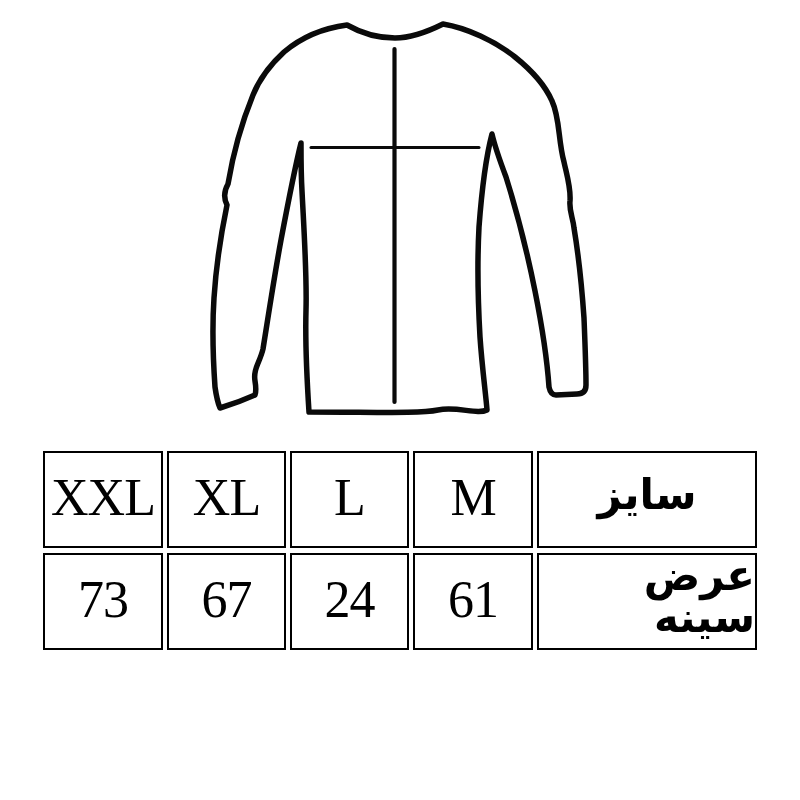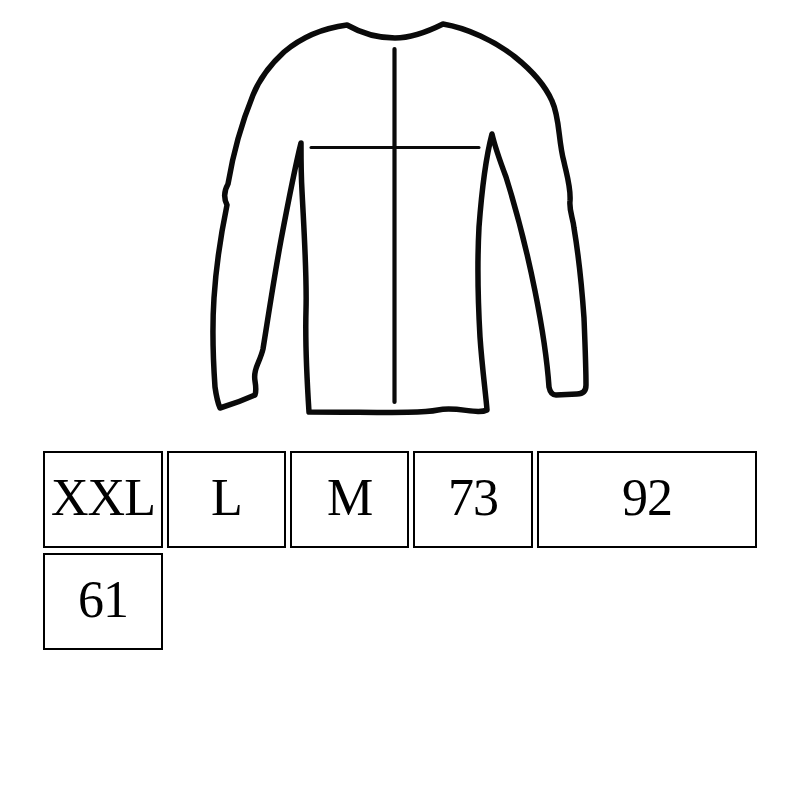--- a/index.html
+++ b/index.html
@@ -105,22 +105,26 @@
          C 259 80 271 64 284 52
          C 303 36 324 28 347 25
          Z" fill="#ffffff" stroke="#0a0a0a" stroke-width="5.5" stroke-linejoin="round" stroke-linecap="round"></path>
     <line x1="394.5" y1="49" x2="394.5" y2="402" stroke="#0a0a0a" stroke-width="4.2" stroke-linecap="round"></line>
     <line x1="311" y1="147.5" x2="479" y2="147.5" stroke="#0a0a0a" stroke-width="3" stroke-linecap="round"></line>
   </svg>
 
   <div id="size-table">
 
     <div class="cell latin">XXL</div>
+    <div class="cell latin">XL</div>
     <div class="cell latin">L</div>
     <div class="cell latin">M</div>
+    <div class="cell farsi">سایز</div>
 
     <div class="cell latin">73</div>
+    <div class="cell latin">67</div>
 
-    <div class="cell latin">92</div>
+    <div class="cell latin">24</div>
     <div class="cell latin">61</div>
+    <div class="cell farsi">عرض سینه</div>
   </div>
 
 </div>
 
 </body></html>

